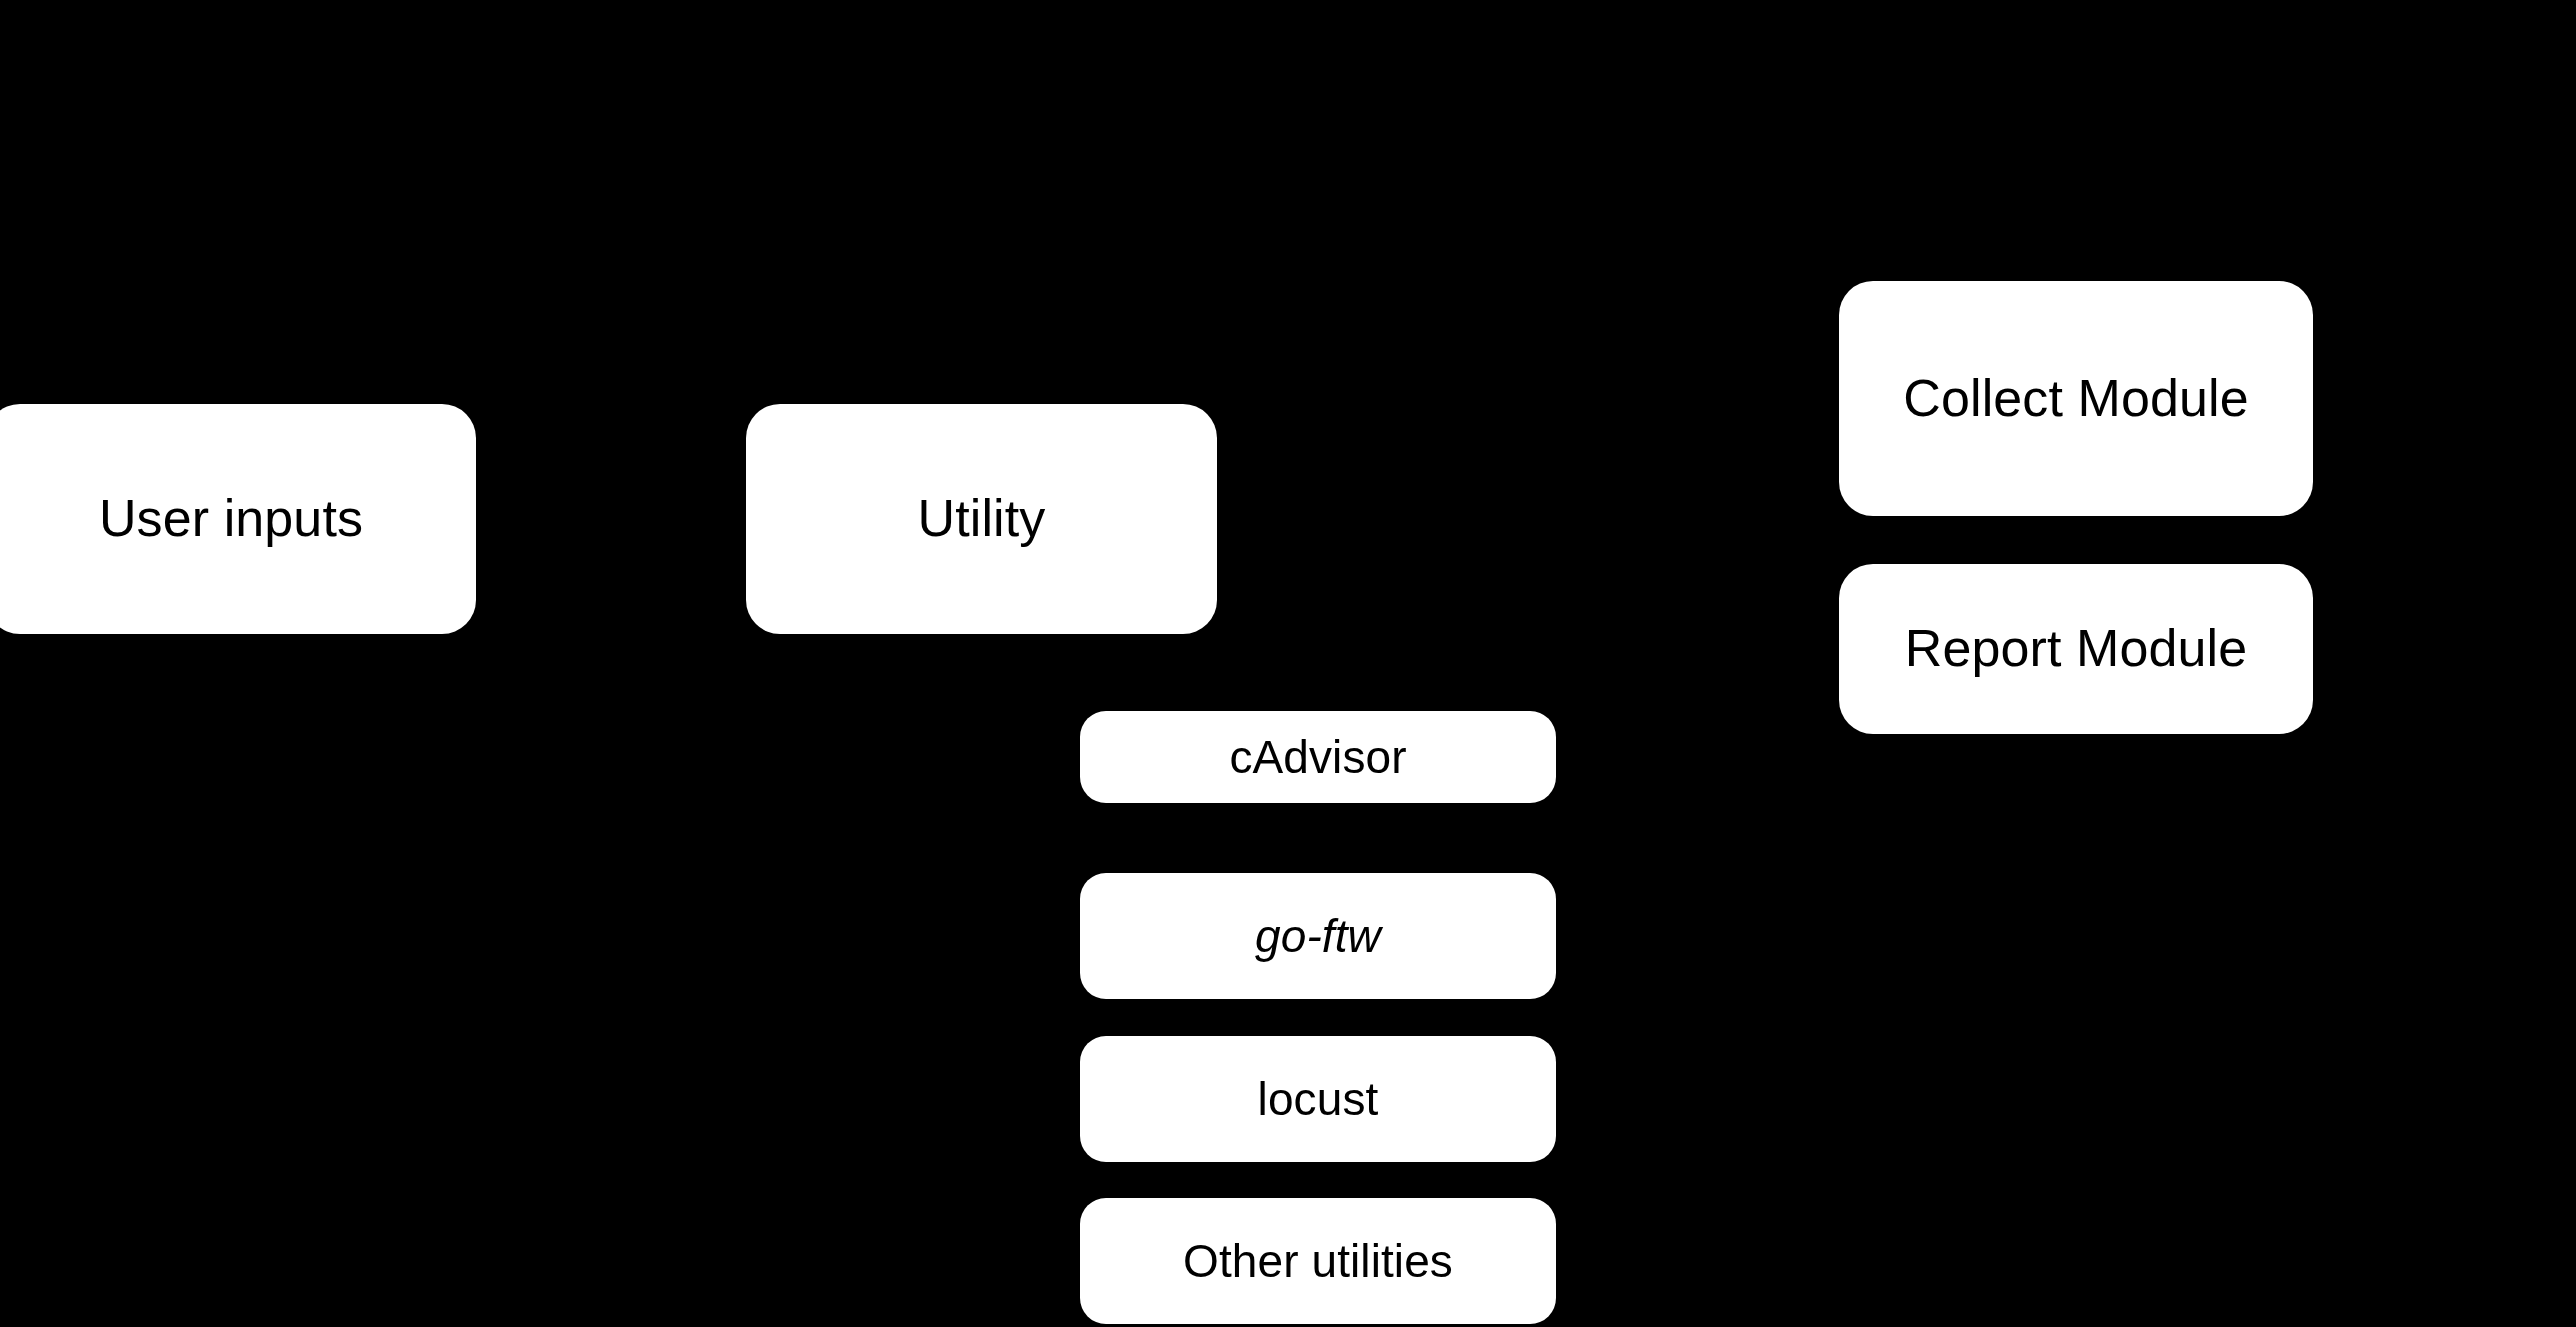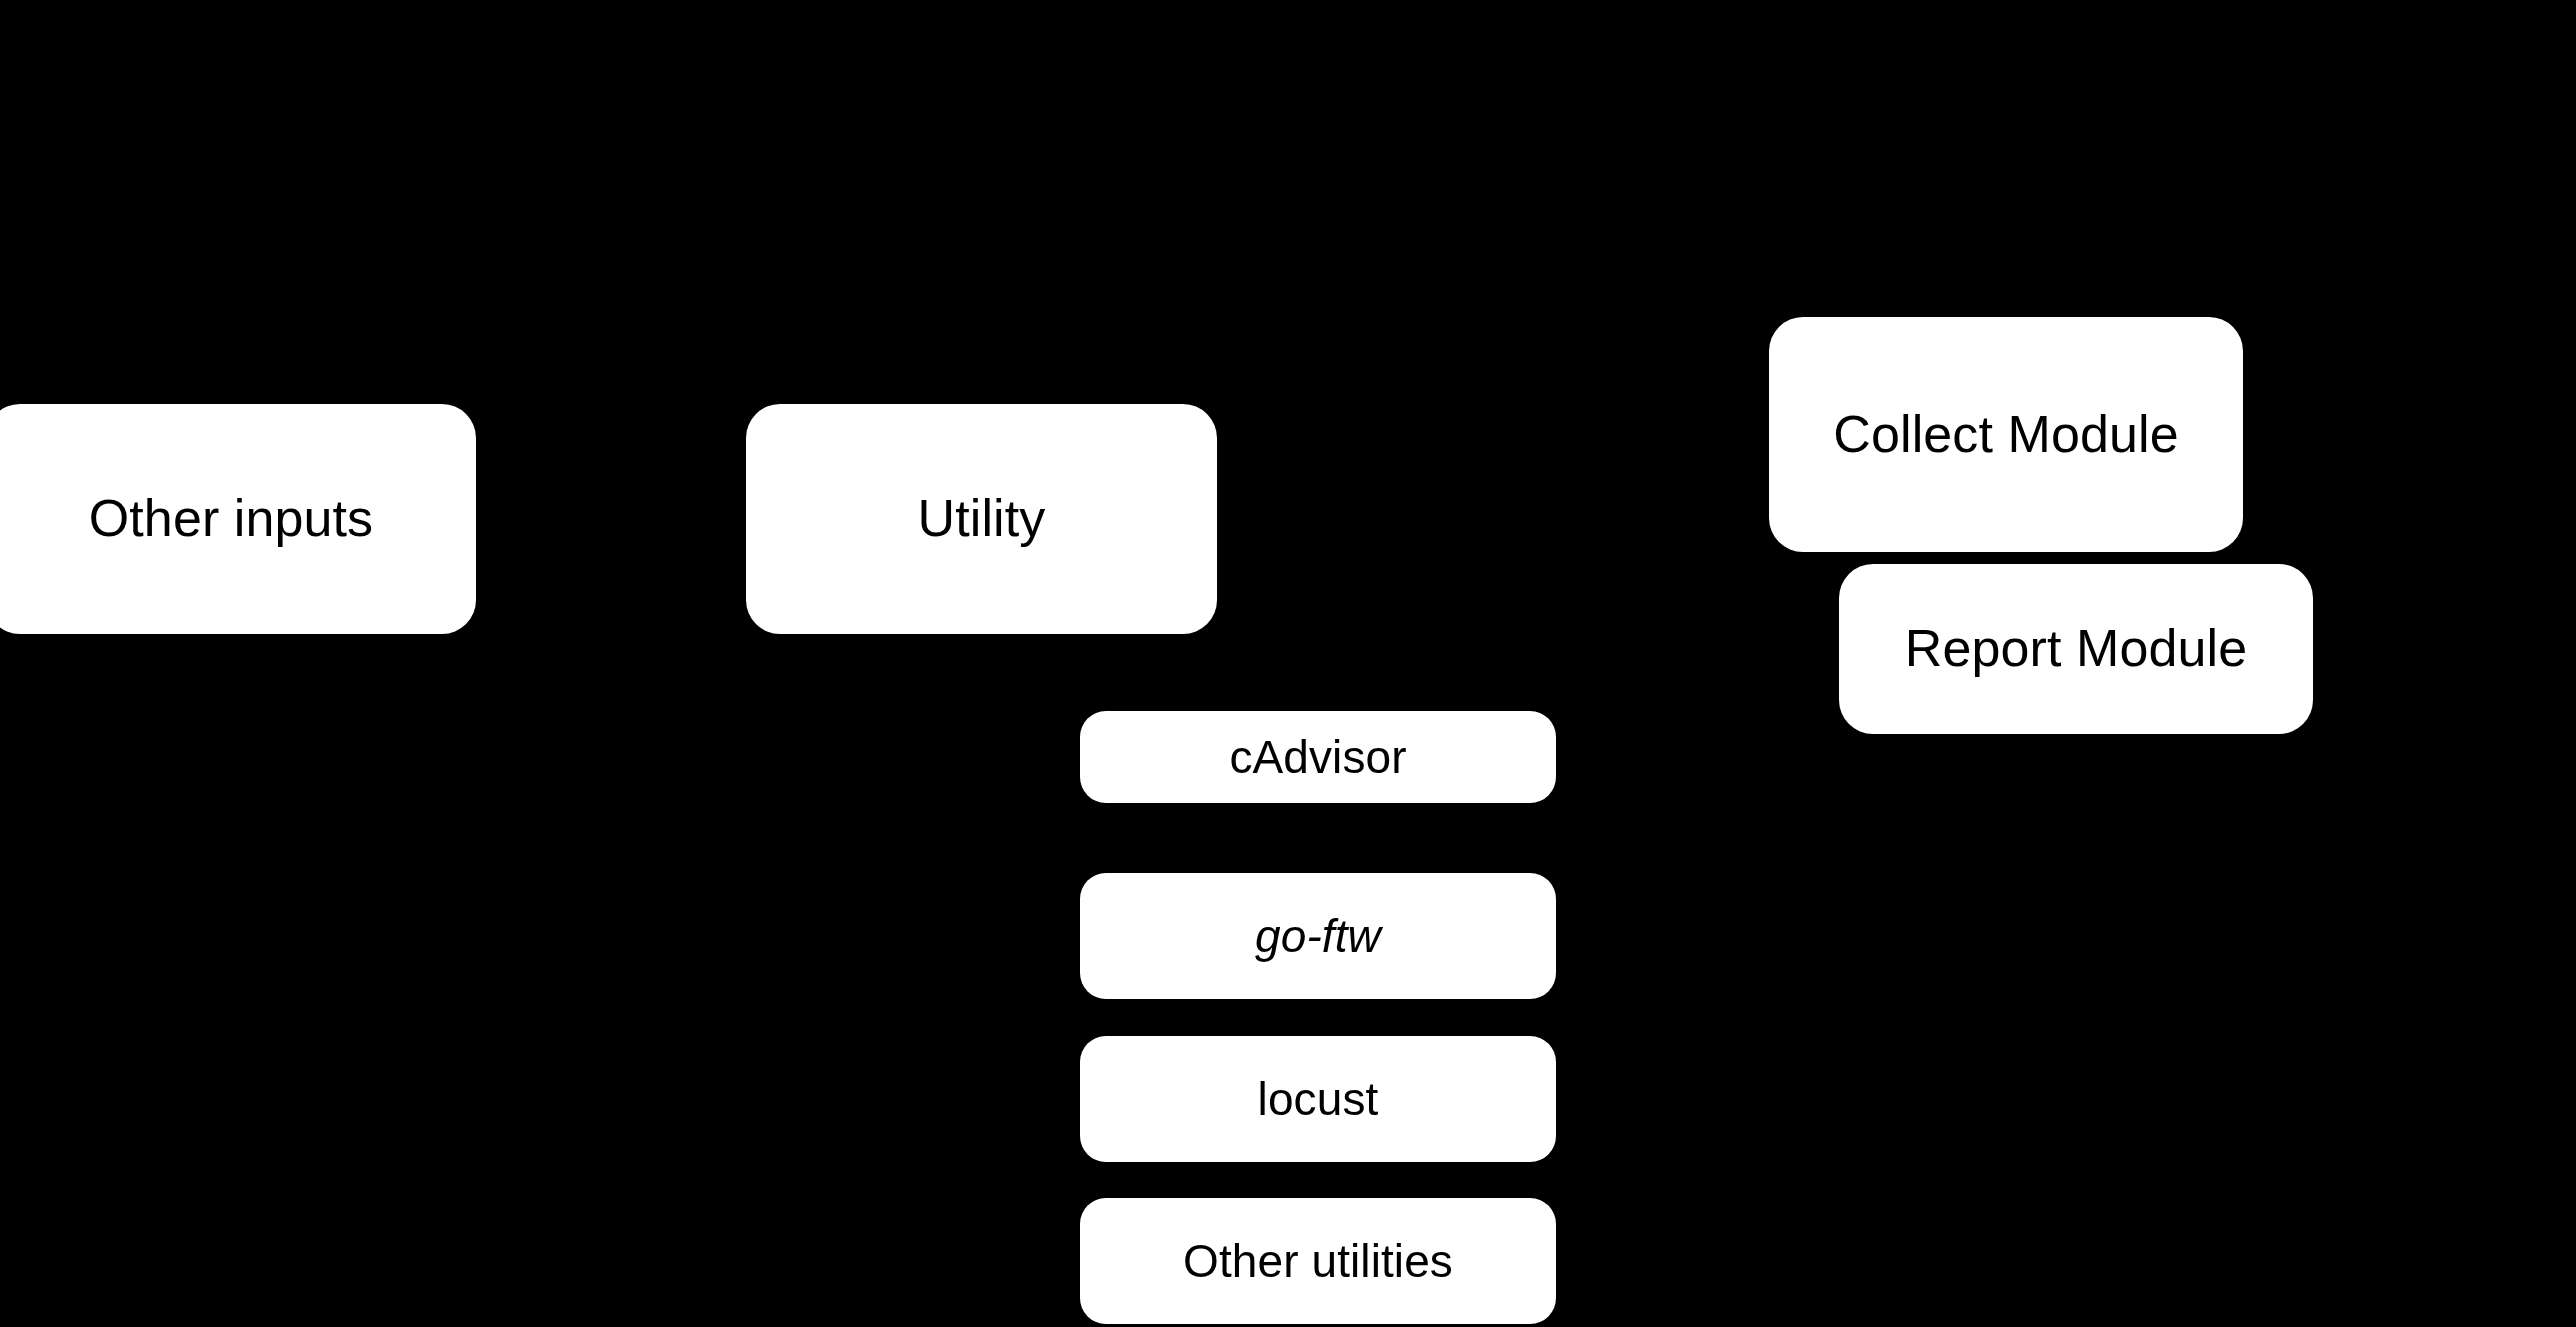--- a/index.html
+++ b/index.html
@@ -57,25 +57,24 @@
     width: 490px;
     height: 230px;
   }
   #node-utility {
     left: 746px;
     top: 404px;
     width: 471px;
     height: 230px;
   }
   #node-collect-module {
-    left: 1769px;
+    left: 1839px;
     top: 281px;
     width: 474px;
     height: 235px;
-    margin-top: 36px;
   }
   #node-report-module {
     left: 1839px;
     top: 564px;
     width: 474px;
     height: 170px;
   }
 
   #node-cadvisor {
     left: 1080px;
@@ -103,21 +102,21 @@
     width: 476px;
     height: 126px;
   }
 </style>
 </head>
 <body>
 
 <div id="canvas">
 
   <div class="node primary" id="node-user-inputs">
-    <span class="node-label">Other inputs</span>
+    <span class="node-label">User inputs</span>
   </div>
 
   <div class="node primary" id="node-utility">
     <span class="node-label">Utility</span>
   </div>
 
   <div class="node primary" id="node-collect-module">
     <span class="node-label">Collect Module</span>
   </div>
 

